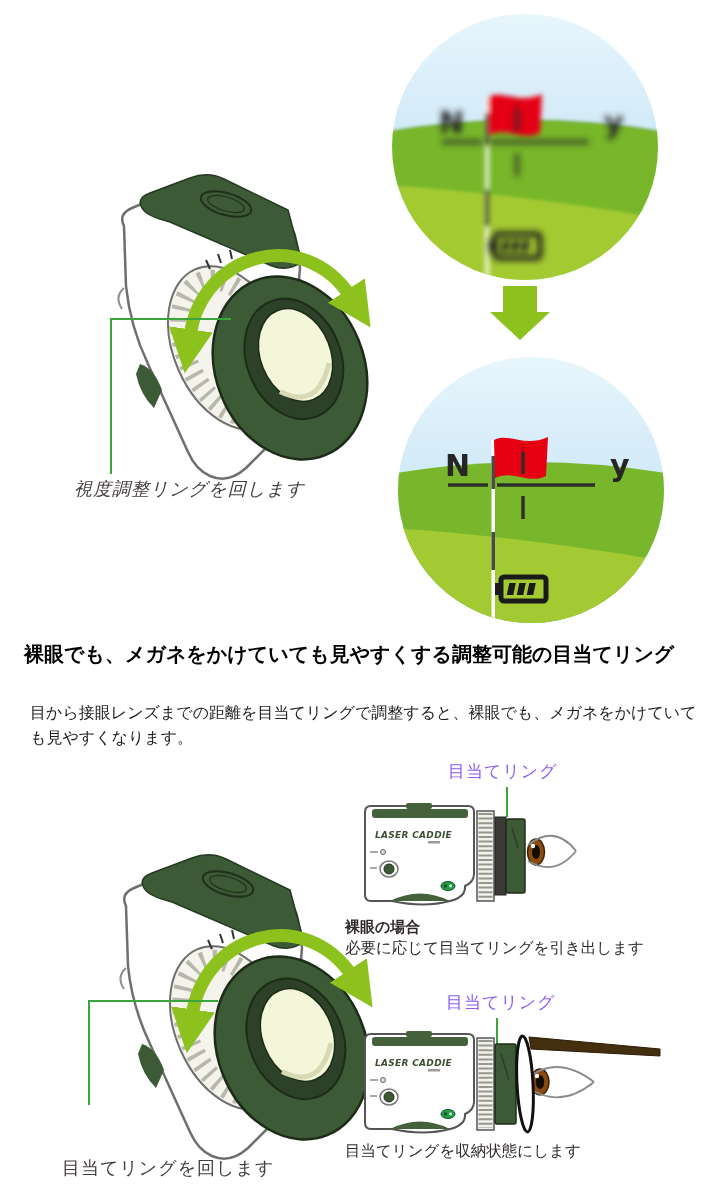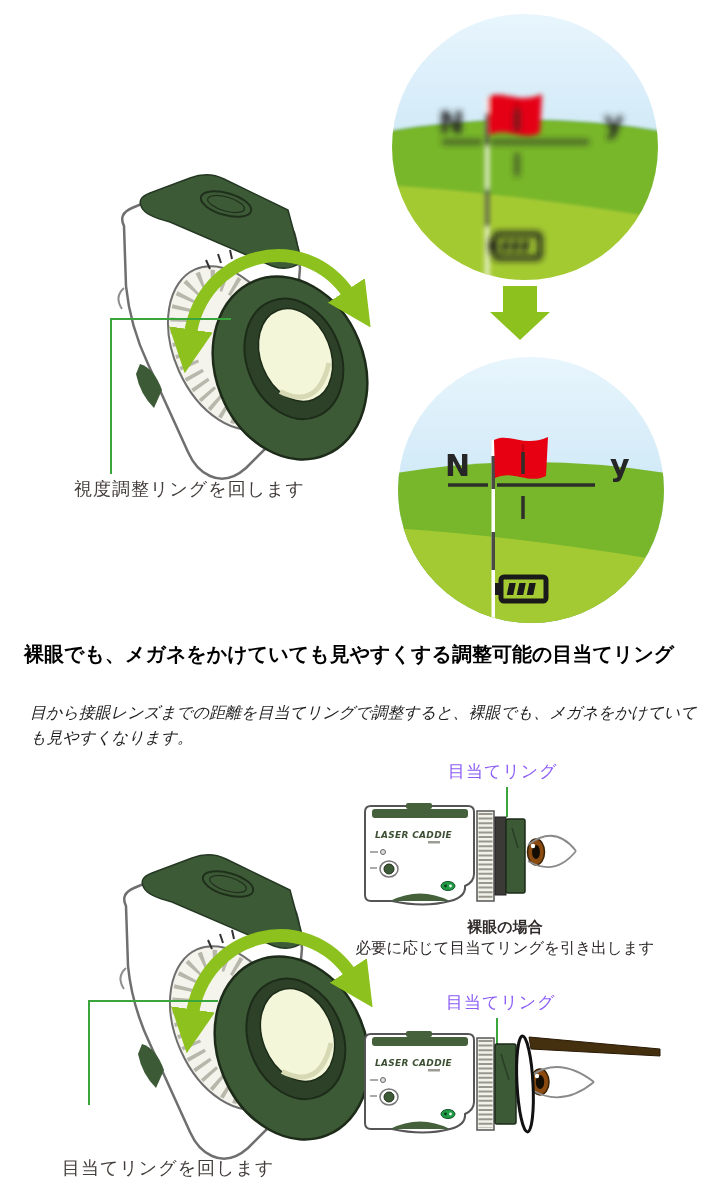--- a/index.html
+++ b/index.html
@@ -5,22 +5,22 @@
   html,body{margin:0;padding:0;background:#fff;}
   #page{position:relative;width:720px;height:1200px;background:#fff;overflow:hidden;
         font-family:"Liberation Sans","DejaVu Sans",sans-serif;color:#3f3a39;}
   .abs{position:absolute;}
   .leader-h{position:absolute;height:2px;background:#3aa53a;}
   .leader-v{position:absolute;width:2px;background:#3aa53a;}
   .device-label{position:absolute;font-size:18px;color:#423c3a;letter-spacing:1px;white-space:nowrap;}
   .eyecup-label{position:absolute;font-size:17px;color:#8b5cf6;letter-spacing:1px;white-space:nowrap;}
   .heading{position:absolute;left:12px;top:641px;width:700px;font-size:20px;font-weight:bold;
            color:#000;white-space:nowrap;letter-spacing:0px;margin-left:12px;}
-  .bodytext{position:absolute;left:30px;top:701px;width:672px;font-size:16px;line-height:1.55;color:#1e1e1e;font-style:italic;}
-  .caption{position:absolute;width:320px;text-align:center;color:#2f2a29;}
+  .bodytext{position:absolute;left:30px;top:701px;width:672px;font-size:16px;line-height:1.55;color:#1e1e1e;}
+  .caption{position:absolute;width:320px;color:#2f2a29;}
   .caption .cap-title{font-size:15px;font-weight:bold;white-space:nowrap;}
   .caption .cap-desc{font-size:15.5px;margin-top:1px;white-space:nowrap;}
   svg text{font-family:"DejaVu Sans","Liberation Sans",sans-serif;}
 </style>
 </head>
 <body>
 
 <div id="page">
 
   <svg class="abs" style="left:391px;top:13px;" width="268" height="268" viewBox="0 0 268 268">
@@ -144,21 +144,21 @@
       <ellipse cx="212" cy="200" rx="74" ry="94" fill="#3d5a36" stroke="#1d2b19" stroke-width="2.5"></ellipse>
       <ellipse cx="219" cy="193" rx="47" ry="62" fill="#2c4128" stroke="#1d2b19" stroke-width="2"></ellipse>
       <ellipse cx="222" cy="190" rx="35" ry="48" fill="#f3f6d8" stroke="#1d2b19" stroke-width="1.5"></ellipse>
       <path d="M194,218 Q222,250 250,210" stroke="#d6d9b4" stroke-width="5" fill="none"></path>
     </g>
     <path d="M112,168 C124,84 226,58 272,128" stroke="#8cc11e" stroke-width="13" fill="none" marker-start="url(#ahS)" marker-end="url(#ahE)"></path>
   </svg>
 
   <div class="leader-h" style="left:110px;top:318px;width:121px;"></div>
   <div class="leader-v" style="left:110px;top:318px;height:156px;"></div>
-  <div class="device-label" style="left:74px;top:477px;">視度調整リングを回します</div>
+  <div class="device-label" style="left:74px;top:477px;font-style:italic;">視度調整リングを回します</div>
 
   <div class="heading">裸眼でも、メガネをかけていても見やすくする調整可能の目当てリング</div>
   <div class="bodytext">目から接眼レンズまでの距離を目当てリングで調整すると、裸眼でも、メガネをかけていても見やすくなります。</div>
 
   <svg class="abs" style="left:80px;top:848px;" width="300" height="340" viewBox="0 0 300 340">
     <g>
       <path d="M46,58 Q40,46 54,40 L104,19 Q120,12 136,19 L205,52 Q216,58 218,72 L222,100 L210,240
                Q206,262 192,276 L168,300 Q150,316 132,308 Q118,302 110,284 L70,196 Q52,158 48,118 Z" fill="#ffffff" stroke="#6f6f6f" stroke-width="2.5" stroke-linejoin="round"></path>
       <path d="M46,120 q-10,9 -2,21" stroke="#8f8f8f" stroke-width="2" fill="none"></path>
       <path d="M64,40 Q58,30 72,25 L112,10 Q130,3 146,11 L210,42 L224,94
@@ -259,15 +259,16 @@
         <ellipse cx="178" cy="60" rx="9" ry="13" fill="#8a4a10" stroke="#3a2206" stroke-width="1.5"></ellipse>
         <ellipse cx="178" cy="60" rx="4.2" ry="7" fill="#140d04"></ellipse>
         <circle cx="175" cy="54" r="2.2" fill="#fff"></circle>
         <path d="M170,53 Q198,34 232,60 M170,68 Q200,86 232,60" stroke="#8a8a8a" stroke-width="1.8" fill="none"></path>
       </g>
       <ellipse cx="163" cy="62" rx="8" ry="48" transform="rotate(-3 163 62)" fill="#ffffff" stroke="#111" stroke-width="3"></ellipse>
     </g>
   </svg>
 
   <div class="caption" style="left:345px;top:1140px;">
+    <div class="cap-desc">目当てリングを収納状態にします</div>
   </div>
 
 </div>
 
 </body></html>

